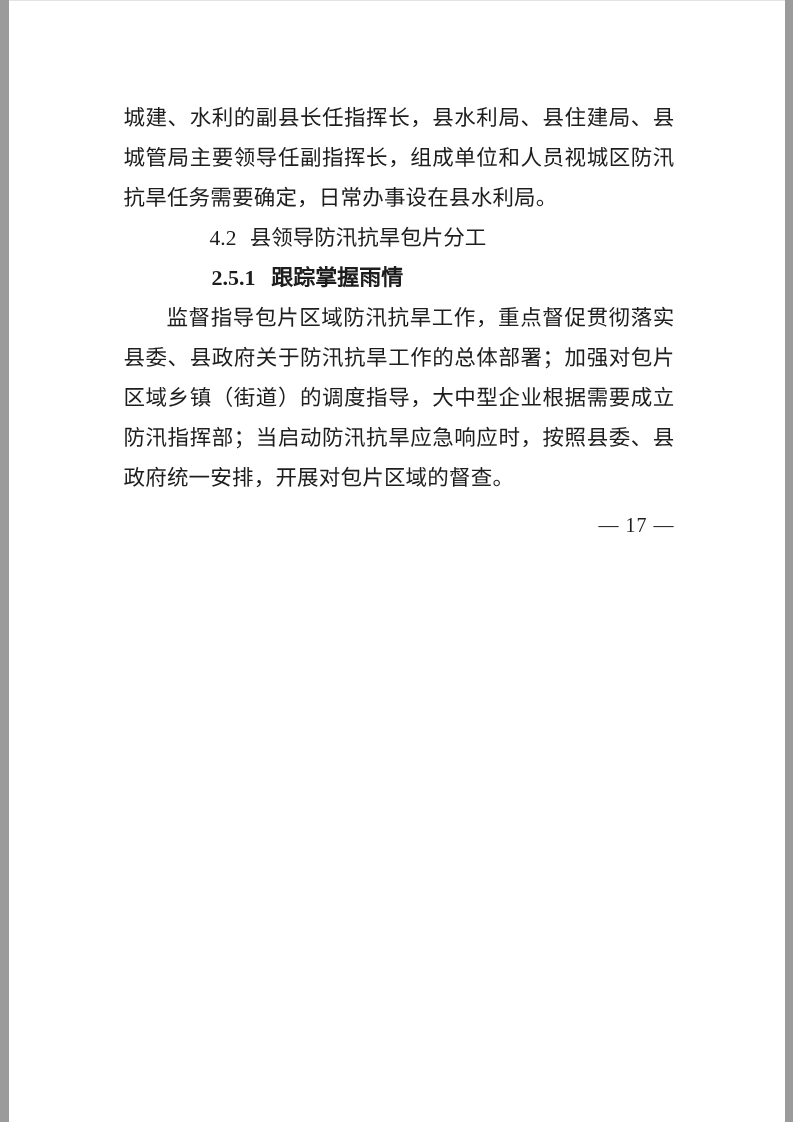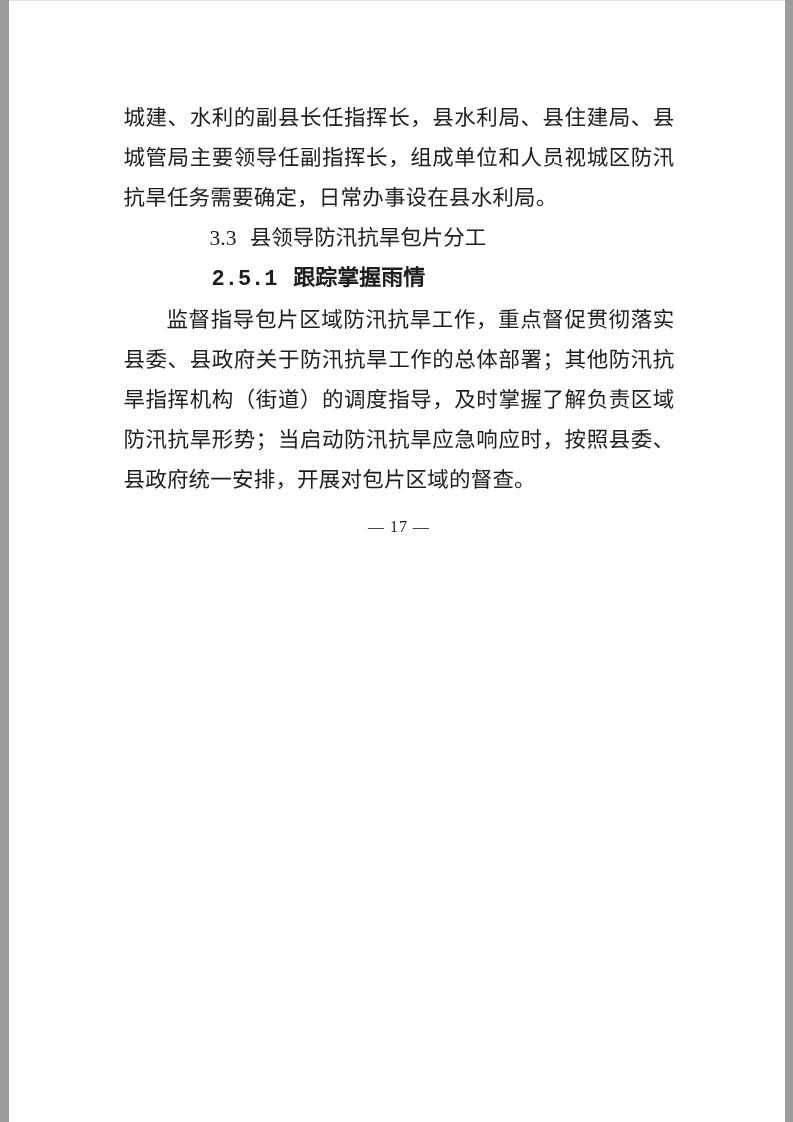--- a/index.html
+++ b/index.html
@@ -40,48 +40,48 @@
   .section-heading .sec-num {
     display: inline-block;
     margin-right: 0.62em;
   }
   .section-heading.bold-heading {
     font-family: "Liberation Sans", "DejaVu Sans", sans-serif;
     font-weight: bold;
     font-size: 22px;
   }
   .section-heading.bold-heading .sec-num {
-    font-family: Liberation Mono, monospace;
+    font-family: Liberation Serif, serif;
     font-weight: bold;
     margin-right: 0.72em;
   }
   .footer {
     margin-top: 16px;
-    text-align: center;
-    font-size: 16px;
+    text-align: right;
+    font-size: 20px;
     line-height: 22px;
     letter-spacing: 1px;
   }
 </style>
 </head>
 <body>
 
 <div class="page">
 
   <p class="para">城建、水利的副县长任指挥长，县水利局、县住建局、县城管局主要领导任副指挥长，组成单位和人员视城区防汛抗旱任务需要确定，日常办事设在县水利局。</p>
 
 
 
   <p class="section-heading">
-    <span class="sec-num">3.3</span><span>县领导防汛抗旱包片分工</span>
+    <span class="sec-num">4.2</span><span>县领导防汛抗旱包片分工</span>
   </p>
 
   <p class="section-heading bold-heading">
     <span class="sec-num">2.5.1</span><span>跟踪掌握雨情</span>
   </p>
 
-  <p class="para indent">监督指导包片区域防汛抗旱工作，重点督促贯彻落实县委、县政府关于防汛抗旱工作的总体部署；其他防汛抗旱指挥机构（街道）的调度指导，及时掌握了解负责区域防汛抗旱形势；当启动防汛抗旱应急响应时，按照县委、县政府统一安排，开展对包片区域的督查。</p>
+  <p class="para indent">监督指导包片区域防汛抗旱工作，重点督促贯彻落实县委、县政府关于防汛抗旱工作的总体部署；加强对包片区域乡镇（街道）的调度指导，大中型企业根据需要成立防汛指挥部；当启动防汛抗旱应急响应时，按照县委、县政府统一安排，开展对包片区域的督查。</p>
 
 
 
   <div class="footer">— 17 —</div>
 
 </div>
 
 </body></html>

